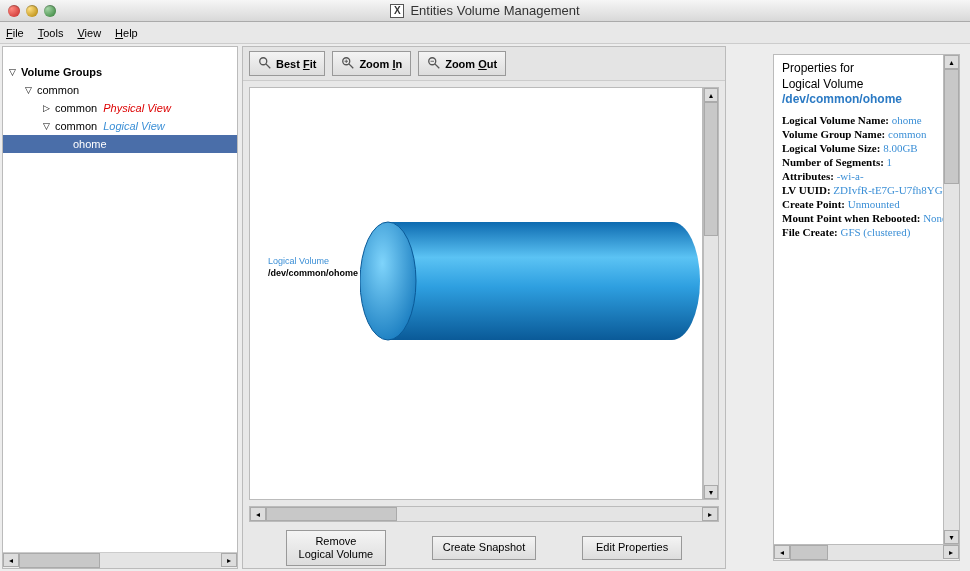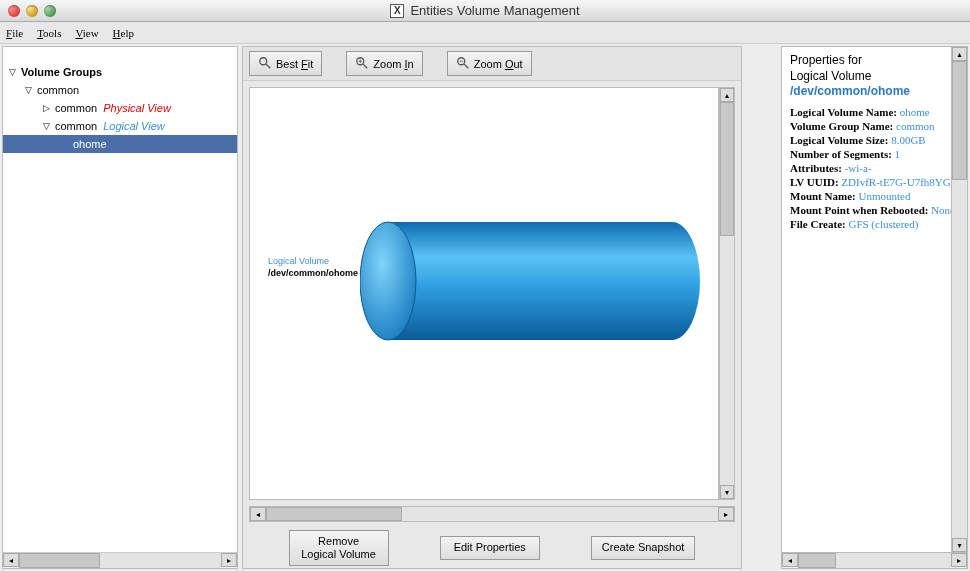--- a/index.html
+++ b/index.html
@@ -52,21 +52,21 @@
 }
 .menubar {
   height: 22px;
   background: #e8e8e8;
   border-bottom: 1px solid #ccc;
   display: flex;
   align-items: center;
   padding: 0 6px;
   gap: 14px;
 }
-.menubar span { cursor: default; text-decoration: underline; text-decoration-color: transparent; font-family: Liberation Serif, serif; }
+.menubar span { cursor: default; text-decoration: underline; text-decoration-color: transparent; }
 .menubar span::first-letter { text-decoration: underline; }
 .content {
   display: flex;
   height: calc(571px - 22px - 22px);
 }
 .left-panel {
   width: 236px;
   background: #fff;
   border: 1px solid #bbb;
   margin: 2px;
@@ -115,24 +115,25 @@
   flex: 1;
   margin: 2px;
   display: flex;
   flex-direction: column;
   border: 1px solid #bbb;
   background: #e8e8e8;
 }
 .toolbar {
   height: 34px;
   display: flex;
-  gap: 24px;
+  gap: 7px;
   padding: 4px 6px;
   border-bottom: 1px solid #ccc;
   background: #e4e4e4;
+  font-weight: bold;
 }
 .tool-btn {
   border: 1px solid #999;
   background: linear-gradient(#f4f4f4, #ddd);
   padding: 2px 8px;
   display: flex;
   align-items: center;
   gap: 4px;
   font-size: 11px;
   cursor: default;
@@ -198,21 +199,21 @@
   padding: 4px 10px;
   font-size: 11px;
   min-width: 100px;
   text-align: center;
   line-height: 1.2;
   cursor: default;
 }
 
 .right-panel {
   width: 222px;
-  margin: 2px;
+  margin: 10px;
   display: flex;
   flex-direction: column;
   padding-left: 35px;
 }
 .props-wrap {
   flex: 1;
   display: flex;
   border: 1px solid #bbb;
 }
 .props {
@@ -373,40 +374,40 @@
           <div class="sb-thumb-h"></div>
         </div>
       <div class="sb-btn">▸</div>
     </div>
 
     <div class="bottom-buttons">
       <div class="action-btn">
         <div>Remove</div>
         <div>Logical Volume</div>
       </div>
+      <div class="action-btn">Create Snapshot</div>
       <div class="action-btn">Edit Properties</div>
-      <div class="action-btn">Create Snapshot</div>
     </div>
   </div>
 
   <div class="right-panel">
     <div class="props-wrap">
       <div class="props">
         <div class="props-title">
           <div>Properties for</div>
           <div>Logical Volume</div>
           <div class="path">/dev/common/ohome</div>
         </div>
         <div class="prop-row"><span class="k">Logical Volume Name:</span> <span class="v">ohome</span></div>
         <div class="prop-row"><span class="k">Volume Group Name:</span> <span class="v">common</span></div>
         <div class="prop-row"><span class="k">Logical Volume Size:</span> <span class="v">8.00GB</span></div>
         <div class="prop-row"><span class="k">Number of Segments:</span> <span class="v">1</span></div>
         <div class="prop-row"><span class="k">Attributes:</span> <span class="v">-wi-a-</span></div>
         <div class="prop-row"><span class="k">LV UUID:</span> <span class="v">ZDIvfR-tE7G-U7fh8YGh-AAdo-ZgRM-b</span></div>
-        <div class="prop-row"><span class="k">Mount Name:</span> <span class="v">Unmounted</span></div>
+        <div class="prop-row"><span class="k">Create Point:</span> <span class="v">Unmounted</span></div>
         <div class="prop-row"><span class="k">Mount Point when Rebooted:</span> <span class="v">None</span></div>
         <div class="prop-row"><span class="k">File Create:</span> <span class="v">GFS (clustered)</span></div>
       </div>
       <div class="sb-v" style="margin:0;border:none;border-left:1px solid #bbb">
         <div class="sb-btn">▴</div>
         <div class="sb-track">
             <div class="sb-thumb-v" style="height:25%"></div>
           </div>
         <div class="sb-btn">▾</div>
       </div>

